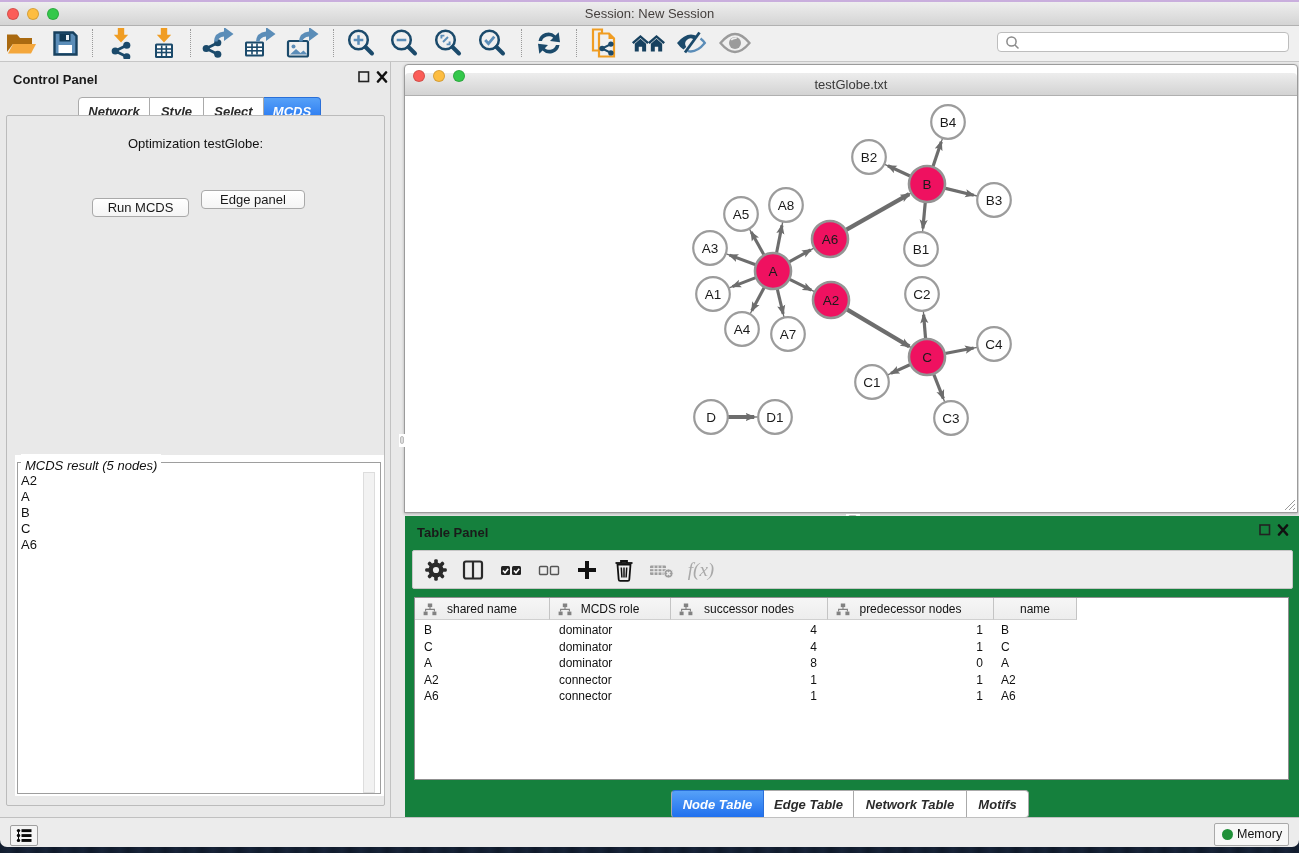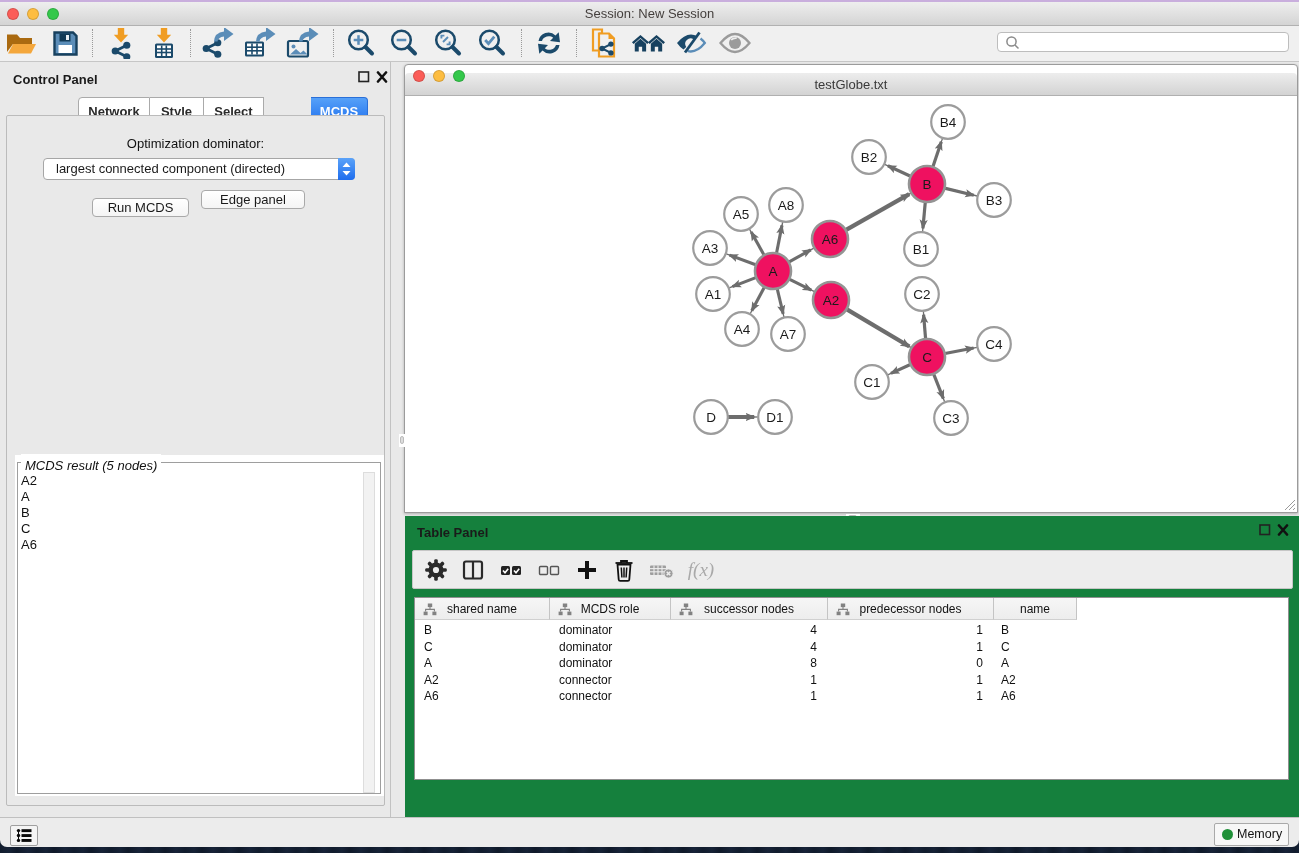--- a/index.html
+++ b/index.html
@@ -14,26 +14,26 @@
 .tl { position:absolute; border-radius:50%; }
 
 .toolbar { left:0; top:26px; width:1299px; height:36px; background:#f0f0f0; border-bottom:1px solid #c6c6c6; }
 .tbi { position:absolute; top:0; height:34px; display:flex; align-items:center; justify-content:center; }
 .tsep { position:absolute; top:3px; height:28px; width:0; border-left:1px dotted #9a9a9a; }
 .searchbox { position:absolute; left:997px; top:6px; width:292px; height:20px; background:#fff;
   border:1px solid #bdbdbd; border-radius:4px; }
 
 .cpanel { left:0; top:62px; width:391px; height:755px; background:#e9e9e9; border-right:1px solid #c2c2c2; }
 .ptitle { font-size:13px; color:#1a1a1a;font-weight:bold; }
-.seg { position:absolute; display:flex; height:28px; }
+.seg { position:absolute; display:flex; height:28px;font-style:italic; }
 .seg .s { background:#fff; border:1px solid #aaa; border-left:none; font-size:13px; color:#2b2b2b;
   display:flex; align-items:center; justify-content:center; font-weight:bold; }
 .seg .s:first-child { border-left:1px solid #aaa; border-radius:4px 0 0 4px; }
 .seg .s:last-child { border-radius:0 4px 4px 0; }
-.seg .sel { background:linear-gradient(#56a1f8,#2070ee); color:#fff; border-color:#2a6fd8;margin-left:47px; }
+.seg .sel { background:linear-gradient(#56a1f8,#2070ee); color:#fff; border-color:#2a6fd8; }
 .innerbox { position:absolute; left:6px; top:53px; width:379px; height:691px;
   border:1px solid #bbb; border-radius:2px; background:#e9e9e9; }
 .combo { position:absolute; left:43px; top:96px; width:312px; height:22px; background:#fff;
   border:1px solid #a6a6a6; border-radius:4px; font-size:13px; color:#1a1a1a; line-height:20px; padding-left:12px; }
 .spin { position:absolute; right:-1px; top:-1px; width:17px; height:22px; border-radius:0 4px 4px 0;
   background:linear-gradient(#5ba3f9,#1e6dee); }
 .btn { position:absolute; height:19px; background:linear-gradient(#ffffff,#f4f4f4); border:1px solid #a9a9a9;
   border-radius:4px; font-size:13px; color:#1a1a1a; text-align:center; line-height:17px; }
 .fieldset { position:absolute; left:15px; top:393px; width:369px; height:341px; background:#fff;
   font-size:13px; color:#111; }
@@ -255,24 +255,21 @@
       <rect x="1" y="1" width="9.5" height="9.5" fill="none" stroke="#222" stroke-width="1.6"></rect>
       <path d="M20 1.5 L28 10.5 M28 1.5 L20 10.5" stroke="#111" stroke-width="2.6" stroke-linecap="round"></path>
     </svg>
     <div class="seg" style="left:78px;top:35px">
       <div class="s" style="width:72px">Network</div>
       <div class="s" style="width:54px">Style</div>
       <div class="s" style="width:60px">Select</div>
       <div class="s sel" style="width:57px">MCDS</div>
     </div>
     <div class="innerbox"></div>
-    <div class="abs" style="left:0;top:74px;width:391px;text-align:center;font-size:13px;color:#111">Optimization dominator:</div>
-    <div class="combo">largest connected component (directed)<div class="spin"><svg width="17" height="22" viewBox="0 0 17 22">
-          <path d="M4.5 9 L8.5 4.5 L12.5 9 Z M4.5 13 L8.5 17.5 L12.5 13 Z" fill="#fff"></path>
-        </svg></div></div>
+    <div class="abs" style="left:0;top:74px;width:391px;text-align:center;font-size:13px;color:#111">Optimization testGlobe:</div>
     <div class="btn" style="left:92px;top:136px;width:97px">Run MCDS</div>
     <div class="btn" style="left:201px;top:128px;width:104px">Edge panel</div>
     <div class="fieldset">
       <div class="tborder"></div>
       <div class="legend">MCDS result (5 nodes)</div>
       <div class="lscroll"></div>
       <div style="position:absolute;left:0;top:18px;width:340px">
         <div class="li">A2</div>
         <div class="li">A</div>
         <div class="li">B</div>
@@ -522,20 +519,26 @@
       <div class="trow" style="left:144px;top:73.5px;width:110px">connector</div>
       <div class="trow" style="left:256px;top:73.5px;width:146px;text-align:right">1</div>
       <div class="trow" style="left:413px;top:73.5px;width:155px;text-align:right">1</div>
       <div class="trow" style="left:586px;top:73.5px;width:70px">A2</div>
       <div class="trow" style="left:9px;top:90.0px;width:120px">A6</div>
       <div class="trow" style="left:144px;top:90.0px;width:110px">connector</div>
       <div class="trow" style="left:256px;top:90.0px;width:146px;text-align:right">1</div>
       <div class="trow" style="left:413px;top:90.0px;width:155px;text-align:right">1</div>
       <div class="trow" style="left:586px;top:90.0px;width:70px">A6</div>
     </div>
+    <div class="seg" style="left:266px;top:274px">
+      <div class="s sel" style="width:93px">Node Table</div>
+      <div class="s" style="width:90px">Edge Table</div>
+      <div class="s" style="width:113px">Network Table</div>
+      <div class="s" style="width:62px">Motifs</div>
+    </div>
   </div>
 <div class="abs statusbar">
     <div class="listbtn">
       <svg width="16" height="15" viewBox="0 0 16 15">
         <g fill="#0a0a0a">
           <circle cx="2.5" cy="2.6" r="1.7"></circle>
           <rect x="5.5" y="1.2" width="10" height="2.9"></rect>
           <circle cx="2.5" cy="7.5" r="1.7"></circle>
           <rect x="5.5" y="6.1" width="10" height="2.9"></rect>
           <circle cx="2.5" cy="12.4" r="1.7"></circle>

